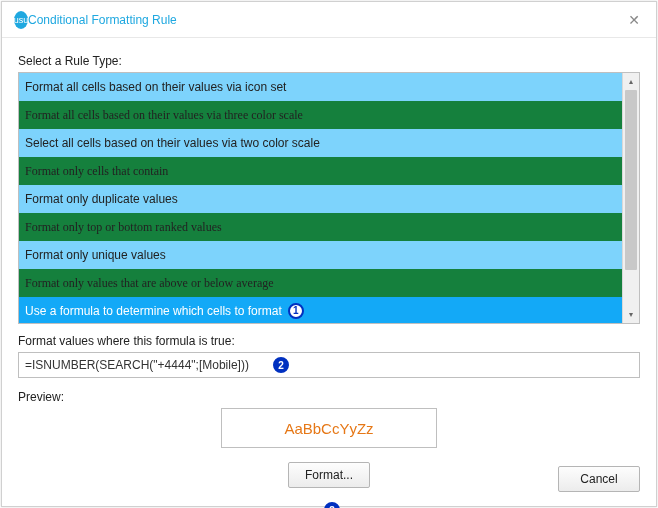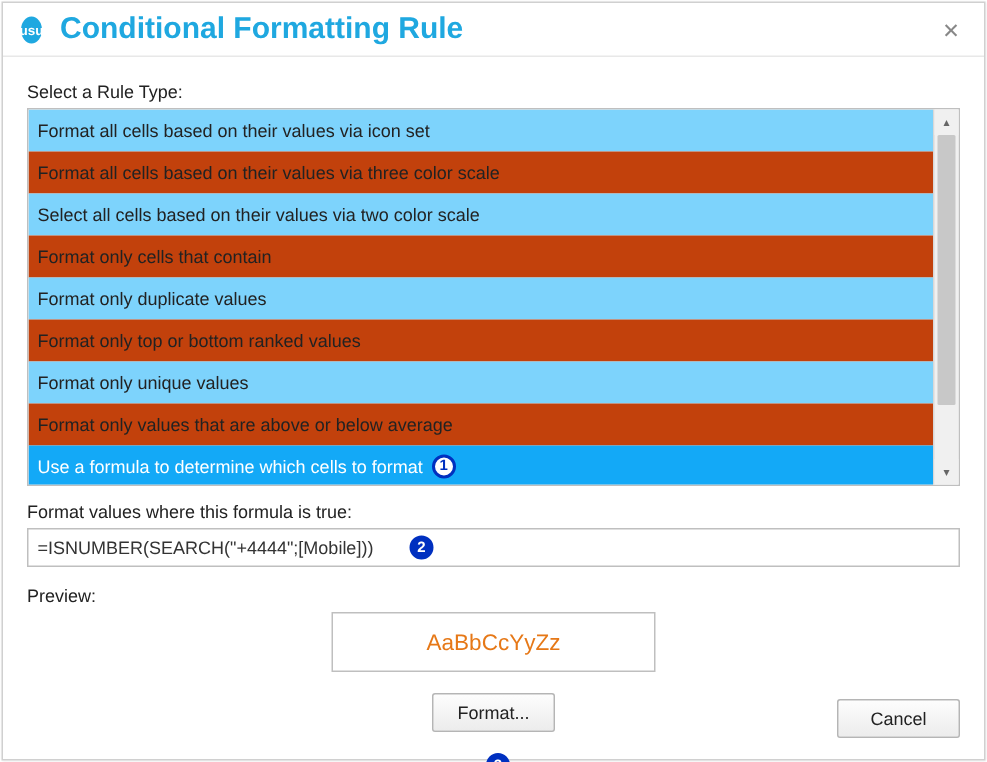--- a/index.html
+++ b/index.html
@@ -28,30 +28,30 @@
     align-items: center;
     padding: 0 10px 0 12px;
     border-bottom: 1px solid #e8e8e8;
   }
   .title-icon {
     width: 14px; height: 18px;
     border-radius: 50%;
     background: #1fa8e0;
     color: #fff;
     font-size: 9px;
-    font-weight: bold;
-    display: flex;
-    align-items: center;
-    justify-content: center;
-    margin-right: 12px;
+    font-weight: normal;
+    display: flex;
+    align-items: center;
+    justify-content: center;
+    margin-right: 0;
   }
   .title-text {
     color: #1fa8e0;
-    font-size: 20px;
-    font-weight: 700;
+    font-size: 12px;
+    font-weight: 400;
     flex: 1;
   }
   .close-x {
     width: 24px; height: 24px;
     display: flex;
     align-items: center;
     justify-content: center;
     color: #888;
     font-size: 14px;
     cursor: pointer;
@@ -77,21 +77,21 @@
     height: 28px;
     line-height: 28px;
     padding: 0 6px;
     font-size: 12px;
     color: #222;
     white-space: nowrap;
     display: flex;
     align-items: center;
   }
   .row-even { background: #7dd3fc; }
-  .row-odd  { background: #c2410c; }
+  .row-odd  { background: #15803d; font-family: Liberation Serif, serif; }
   .row-selected {
     background: #13a9f7 !important;
     color: #fff;
   }
   .badge {
     display: inline-flex;
     width: 16px; height: 16px;
     border-radius: 50%;
     background: #fff;
     border: 2px solid #0030c0;

